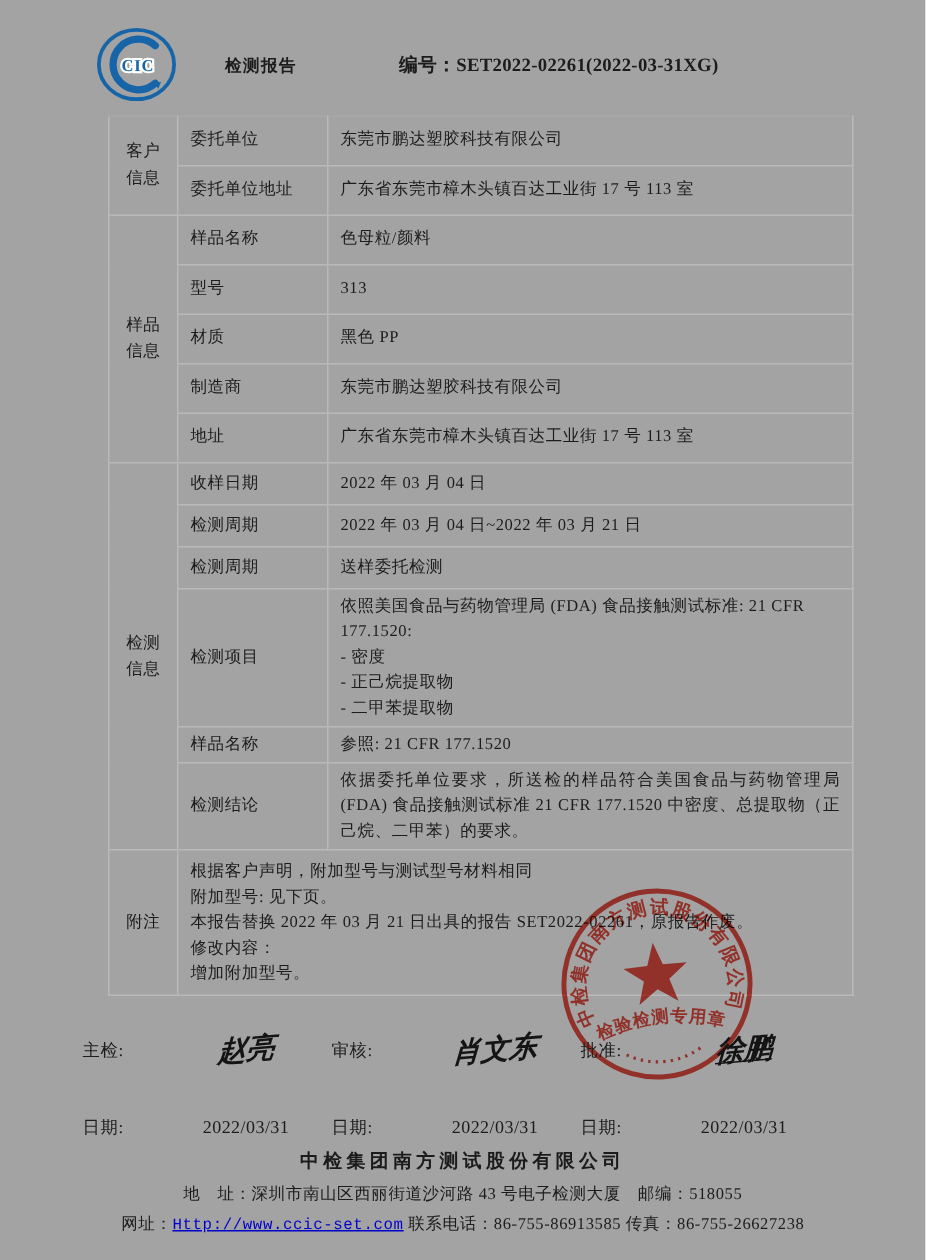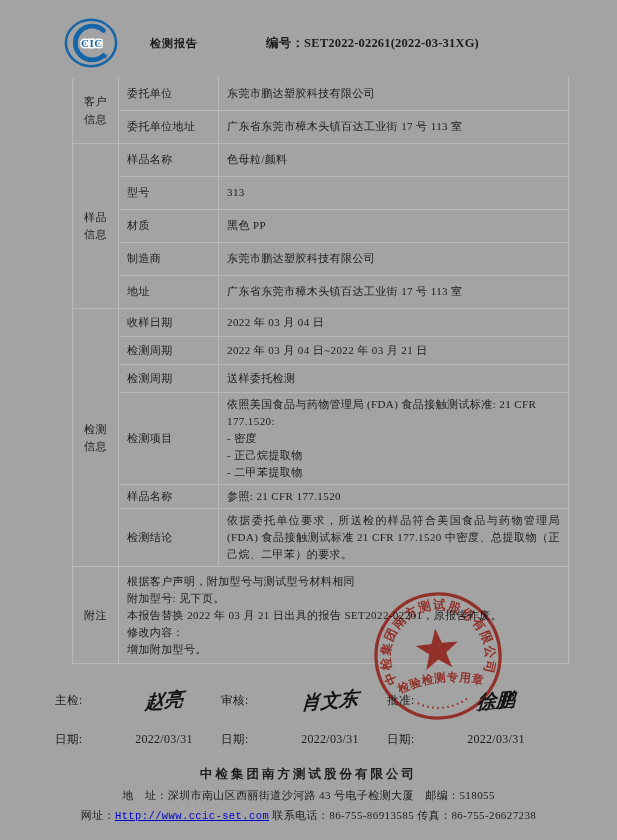--- a/index.html
+++ b/index.html
@@ -56,21 +56,21 @@
   .sig-label { font-size:11.5px; width:52px; flex:0 0 auto; letter-spacing:.5px; }
   .sig-name {
     flex:1; text-align:center;
     font-family:"DejaVu Serif","Liberation Serif",serif;
     font-style:italic; font-weight:bold; font-size:19px;
     transform:rotate(-5deg) skewX(-8deg);
     color:#141414; height:44px; line-height:44px;
     border-bottom:0;
   }
   .sig-name.uline { text-decoration:underline; }
-  .date-row { margin-top:10px; }
+  .date-row { margin-top:22px; }
   .date-val { flex:1; text-align:center; font-size:12px; letter-spacing:.3px; }
 
   
   .footer { position:absolute; left:0; right:0; top:766px; text-align:center; }
   .f-company { font-size:12.5px; font-weight:bold; letter-spacing:3px; }
   .f-line { font-size:11px; margin-top:5px; letter-spacing:.4px; }
   .f-link { color:#0000cc; text-decoration:underline; font-family:"Liberation Mono","DejaVu Sans Mono",monospace; font-size:10.5px; }
 </style>
 </head>
 <body>

